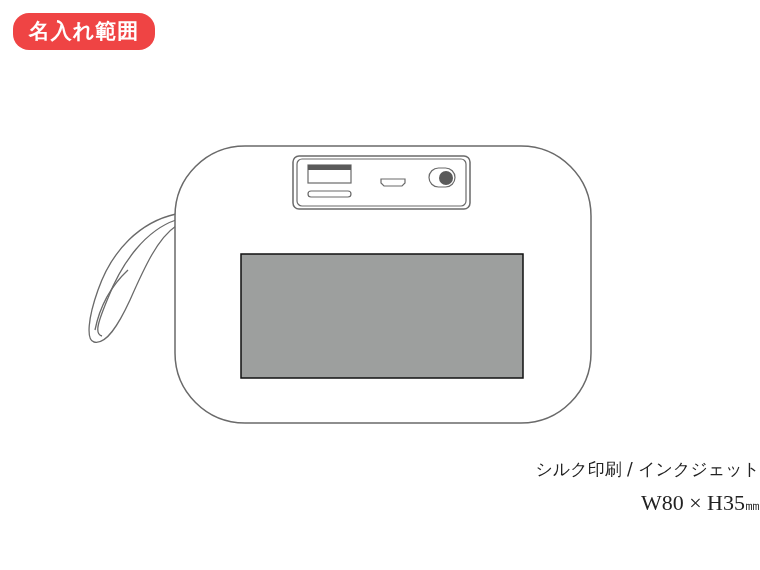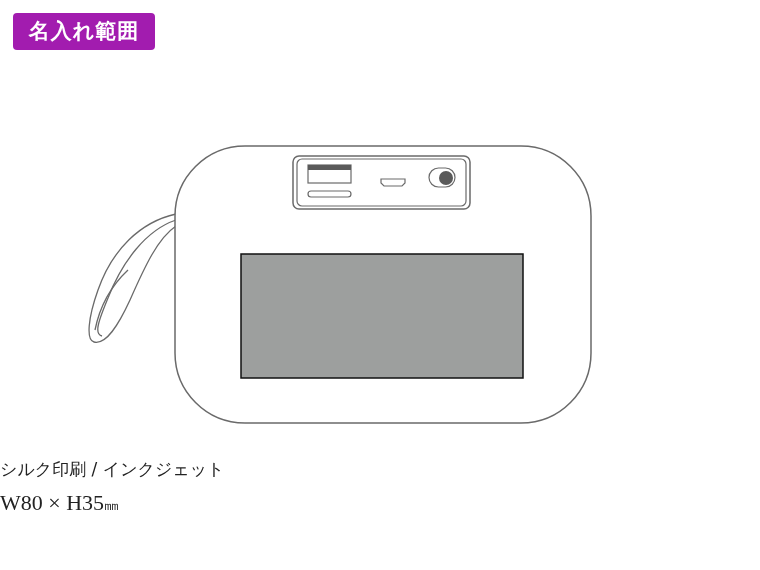--- a/index.html
+++ b/index.html
@@ -2,27 +2,27 @@
 <html><head>
   <meta charset="utf-8">
   <style>
     html, body { margin: 0; padding: 0; }
     body {
       width: 760px; height: 570px; background: #ffffff; position: relative; overflow: hidden;
       font-family: "DejaVu Sans", "Liberation Sans", sans-serif;
     }
     .badge {
       position: absolute; left: 13px; top: 13px; width: 142px; height: 37px;
-      background: #a21caf; border-radius: 4px; color: #ffffff;
+      background: #ef4444; border-radius: 16px; color: #ffffff;
       font-size: 21px; line-height: 37px; text-align: center; letter-spacing: 1px;
       font-family: "DejaVu Sans", sans-serif; font-weight: bold;
     }
     svg.drawing { position: absolute; left: 0; top: 0; }
     .caption {
-      position: absolute; left: 0; width: 760px; text-align: left; color: #222222;
+      position: absolute; left: 0; width: 760px; text-align: right; color: #222222;
     }
     .cap1 { top: 458px; font-size: 17px; font-family: "DejaVu Sans", sans-serif; }
     .cap2 { top: 480px; font-size: 22px; font-family: "Liberation Serif", "DejaVu Serif", serif; margin-top: 10px; }
     .cap2 .unit { font-size: 15px; }
   </style>
 </head>
 <body>
 
 <div class="badge">名入れ範囲</div>
 

